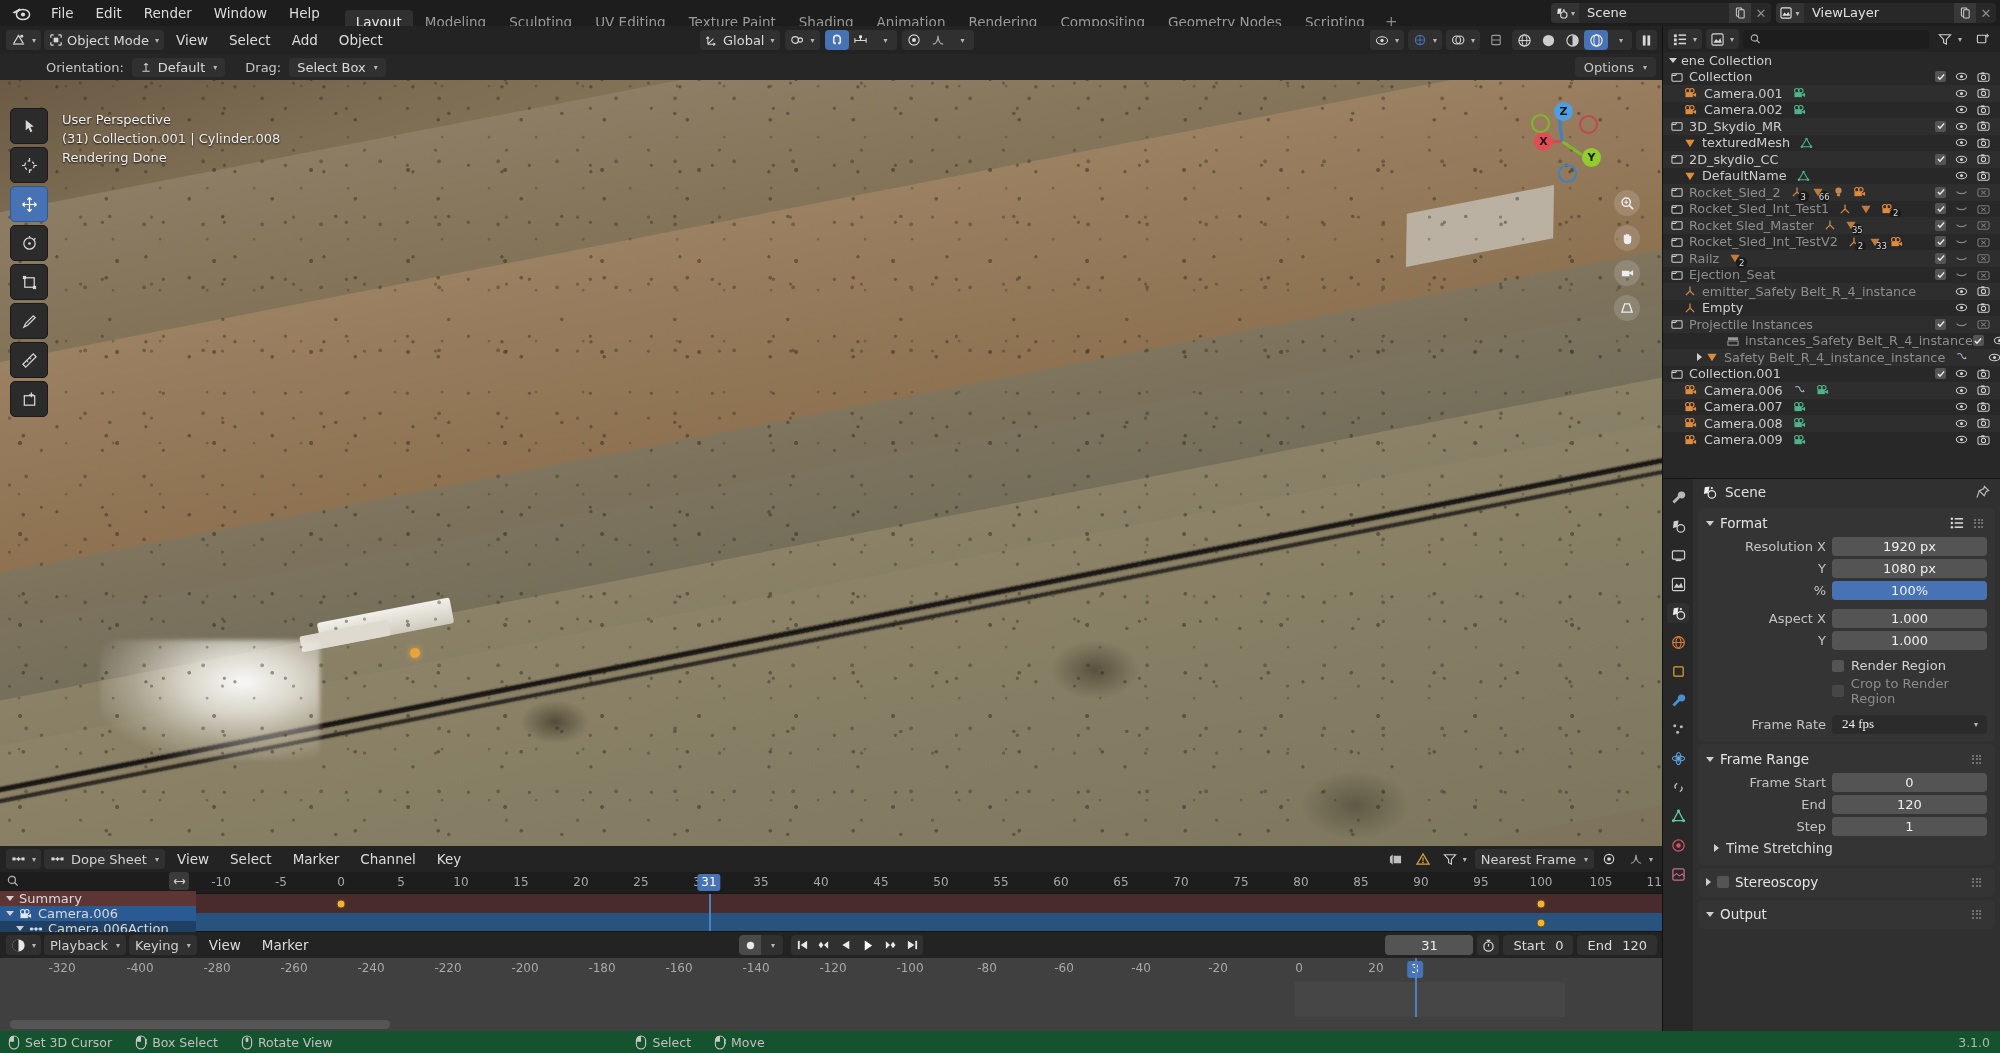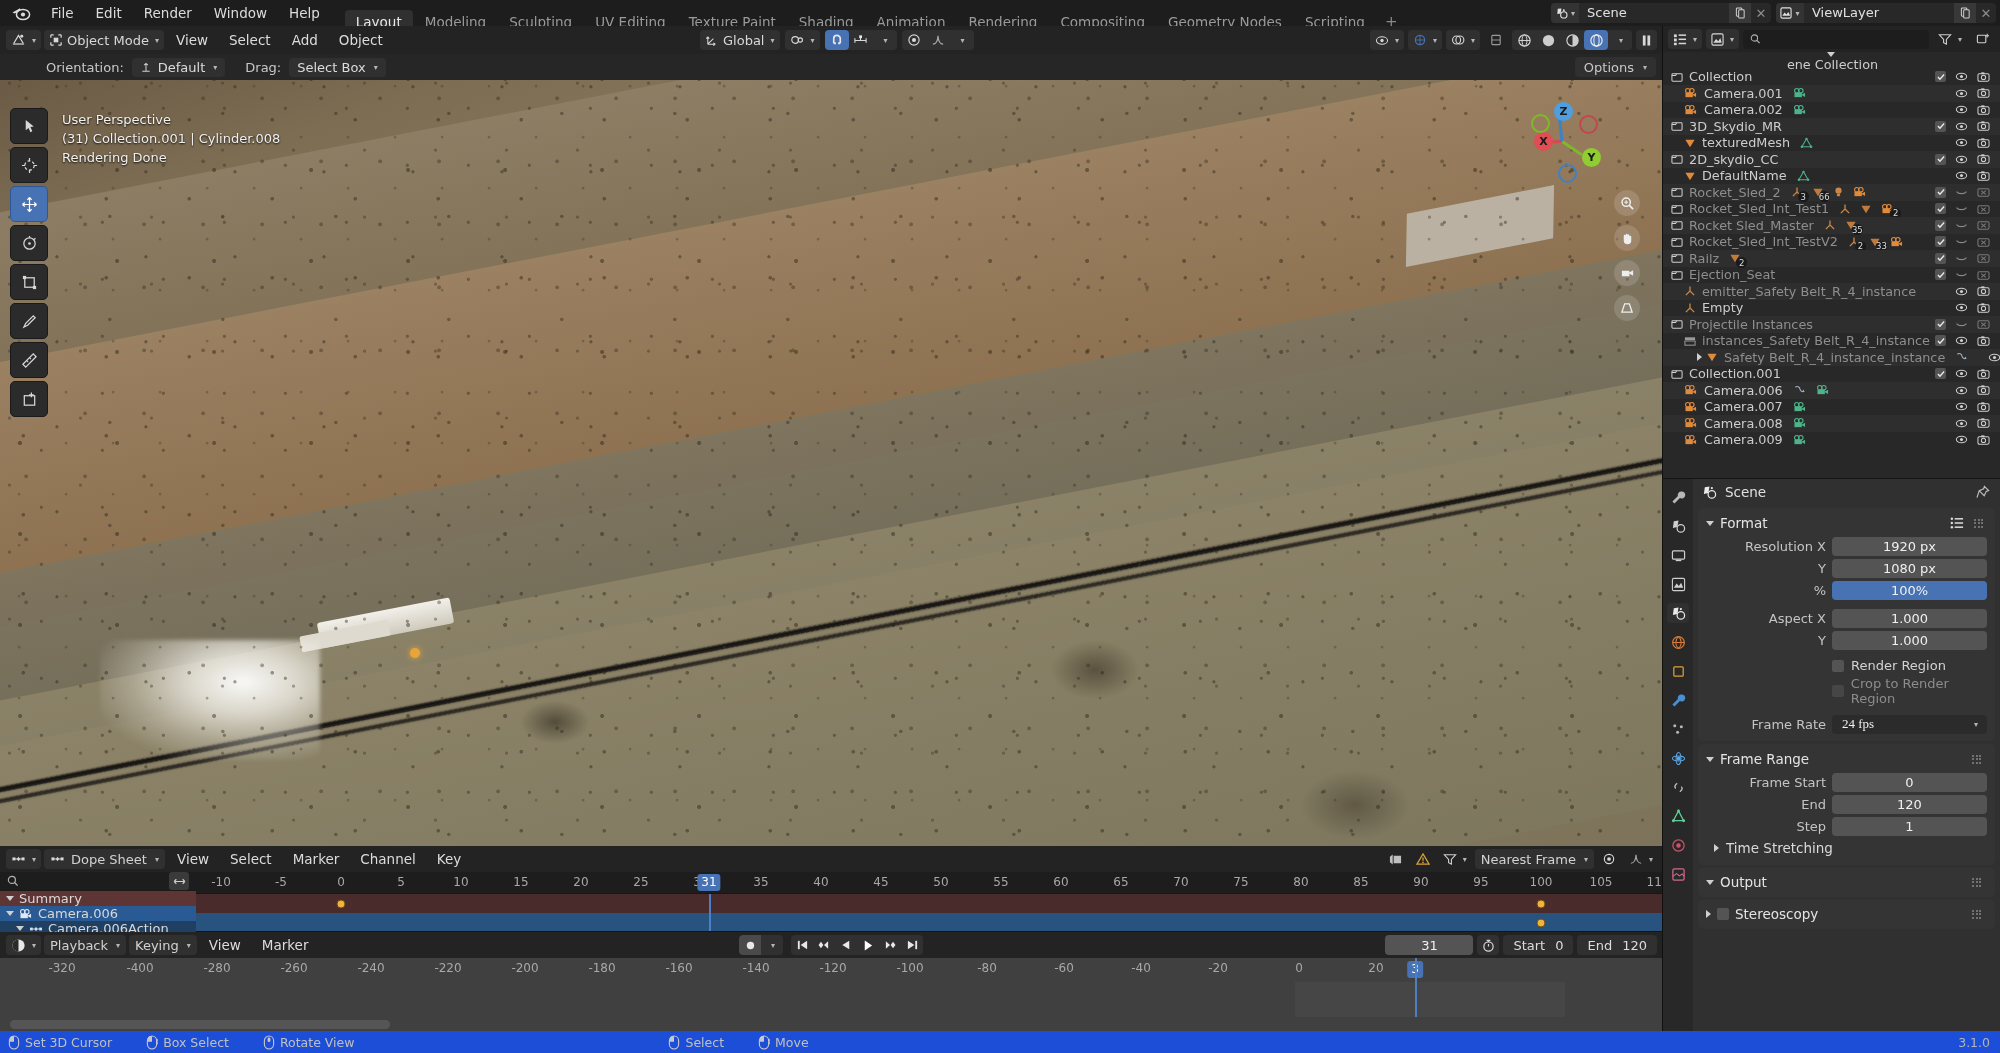--- a/index.html
+++ b/index.html
@@ -147,21 +147,21 @@
   .p-val{ flex:1; height:19px; background:#545454; border-radius:4px; display:flex; align-items:center; justify-content:center; font-size:13px; color:#efefef; position:relative;}
   .p-val.blue{ background:#4772b3; }
   .p-val.drop{ background:#2b2b2b; justify-content:flex-start; padding-left:10px;font-family:Liberation Serif, serif;}
   .p-check{ display:flex; align-items:center; gap:7px; margin:3px 0 0 134px; font-size:13px; }
   .cbox{ width:12px;height:12px; background:#545454; border-radius:2px;}
   .subpanel{ display:flex; align-items:center; gap:7px; padding:4px 0 2px 16px; font-size:13.5px; color:#dadada;}
   .grip{ display:grid; grid-template-columns:repeat(3,2px); gap:1.5px; opacity:.45;}
   .grip i{ width:2px;height:2px;background:#bbb; display:block;}
 
   
-  .status{ height:22px; flex:0 0 22px; background:#1d4ed8; display:flex; align-items:center; gap:18px; padding:0 8px; font-size:12.5px; color:#c0c0c0; position:relative;}
+  .status{ height:22px; flex:0 0 22px; background:#14532d; display:flex; align-items:center; gap:7px; padding:0 8px; font-size:12.5px; color:#c0c0c0; position:relative;}
   .st-item{ display:flex; align-items:center; gap:5px; margin-right:16px;}
   .ver{ position:absolute; right:10px; font-size:12.5px; color:#b4b4b4;}
   svg{ display:block; }
 </style>
 </head>
 <body>
 
 <div class="app">
 
   <div class="topbar">
@@ -867,21 +867,21 @@
             <span class="caret">▾</span>
           </div>
           <div class="vp-btn flat">
             <svg width="14" height="14" viewBox="0 0 15 15">
                 <rect x="1.5" y="3.5" width="9" height="8" rx="1" fill="none" stroke="#d0d0d0" stroke-width="1.2"></rect>
                 <path d="M12 2 v4 M10 4 h4" stroke="#d0d0d0" stroke-width="1.2"></path>
               </svg>
           </div>
         </div>
         <div class="ol-body">
-          <div class="ol-row" style="padding-left:6px;flex-direction:column;">
+          <div class="ol-row" style="padding-left:6px;">
             <span class="tri down" style="margin-right:4px"></span>
             <span class="ol-name">ene Collection</span>
           </div>
           <div id="ol-rows">
               <div class="ol-row" style="padding-left: 8px;">
                 <span style="display:inline-flex;align-items:center;margin-right:6px">
                   <svg width="12" height="12" viewBox="0 0 13 13">
                     <rect x="1" y="3" width="11" height="8" rx="1" fill="none" stroke="#cfcfcf" stroke-width="1.1"></rect>
                     <path d="M1 5 h4 l1 -2" fill="none" stroke="#cfcfcf" stroke-width="1.1"></path>
                   </svg>
@@ -1422,21 +1422,21 @@
                     </svg>
                   </span>
                   <span>
                     <svg width="13" height="12" viewBox="0 0 14 13">
                       <rect x="1" y="3" width="12" height="8" rx="1.4" fill="none" stroke="#7a7a7a" stroke-width="1.1"></rect>
                       <path d="M4.5 5 l5 4 M9.5 5 l-5 4" stroke="#7a7a7a" stroke-width="1.1"></path>
                     </svg>
                   </span>
                 </span>
               </div>
-              <div class="ol-row dim" style="padding-left: 21px;">
+              <div class="ol-row dim" style="padding-left: 21px; margin-left: 43px;">
                 <span style="display:inline-flex;align-items:center;margin-right:6px">
                   <svg width="12" height="12" viewBox="0 0 13 13">
                     <rect x="1" y="2.5" width="11" height="3" fill="#9a9a9a"></rect>
                     <rect x="1" y="6.5" width="11" height="4.5" fill="none" stroke="#9a9a9a" stroke-width="1.1"></rect>
                   </svg>
                 </span>
                 <span class="ol-name">instances_Safety Belt_R_4_instance</span>
                 <span class="ol-icons">
                   <span class="chkbox">
                     <svg width="8" height="8" viewBox="0 0 9 9">
@@ -1860,41 +1860,41 @@
               <span class="p-val">1</span>
             </div>
             <div class="subpanel">
               <span class="tri"></span>
               <span>Time Stretching</span>
             </div>
           </div>
 
           <div class="panel" style="padding:3px 0 4px;">
             <div class="p-title">
-              <span class="tri down"></span>
-              <span>Output</span>
-              <span style="margin-left:auto; padding-right:6px;" class="grip">
-                  <i></i>
-                  <i></i>
-                  <i></i>
-                  <i></i>
-                  <i></i>
-                  <i></i>
-                  <i></i>
-                  <i></i>
-                  <i></i>
-                </span>
-            </div>
-          </div>
-
-          <div class="panel" style="padding:3px 0 4px;">
-            <div class="p-title">
               <span class="tri"></span>
               <span class="cbox"></span>
               <span>Stereoscopy</span>
+              <span style="margin-left:auto; padding-right:6px;" class="grip">
+                  <i></i>
+                  <i></i>
+                  <i></i>
+                  <i></i>
+                  <i></i>
+                  <i></i>
+                  <i></i>
+                  <i></i>
+                  <i></i>
+                </span>
+            </div>
+          </div>
+
+          <div class="panel" style="padding:3px 0 4px;">
+            <div class="p-title">
+              <span class="tri down"></span>
+              <span>Output</span>
               <span style="margin-left:auto; padding-right:6px;" class="grip">
                   <i></i>
                   <i></i>
                   <i></i>
                   <i></i>
                   <i></i>
                   <i></i>
                   <i></i>
                   <i></i>
                   <i></i>

